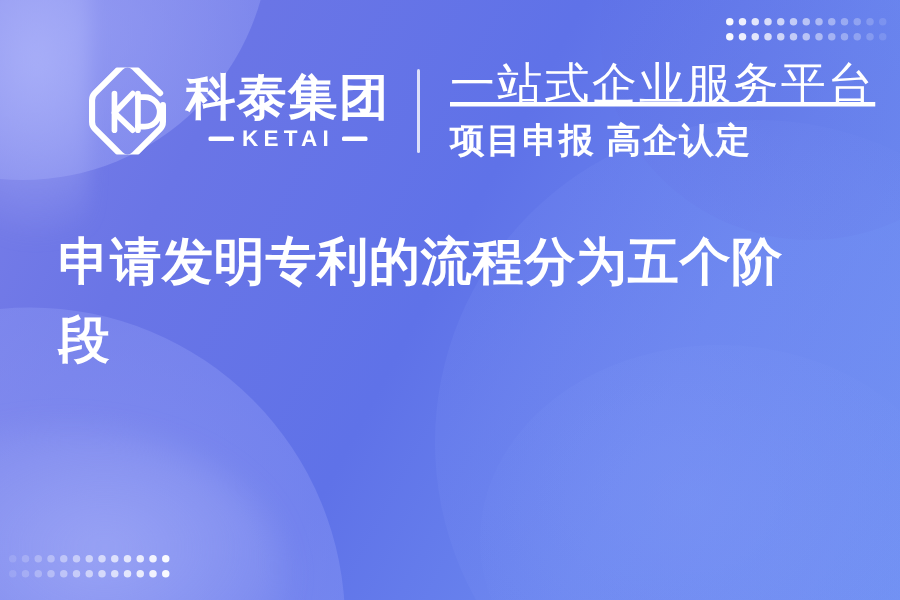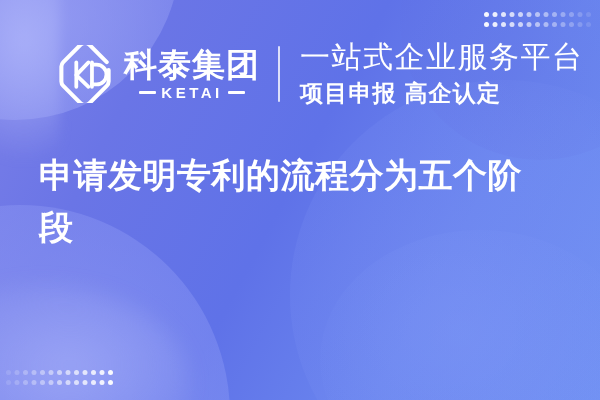--- a/index.html
+++ b/index.html
@@ -137,20 +137,21 @@
   }
 
   .tagline-block { display: flex; flex-direction: column; justify-content: center; }
   .tagline-main {
     color: #ffffff;
     font-size: 30px;
     font-weight: 400;
     letter-spacing: 1.5px;
     line-height: 1.18;
     white-space: nowrap;
+    text-decoration: underline;
   }
   .tagline-sub {
     color: #ffffff;
     font-size: 23px;
     font-weight: 600;
     letter-spacing: 1.2px;
     line-height: 1.35;
     margin-top: 3px;
     white-space: nowrap;
   }

